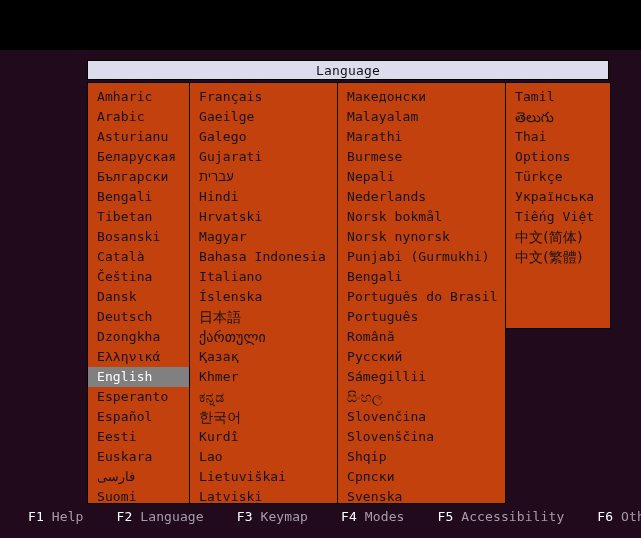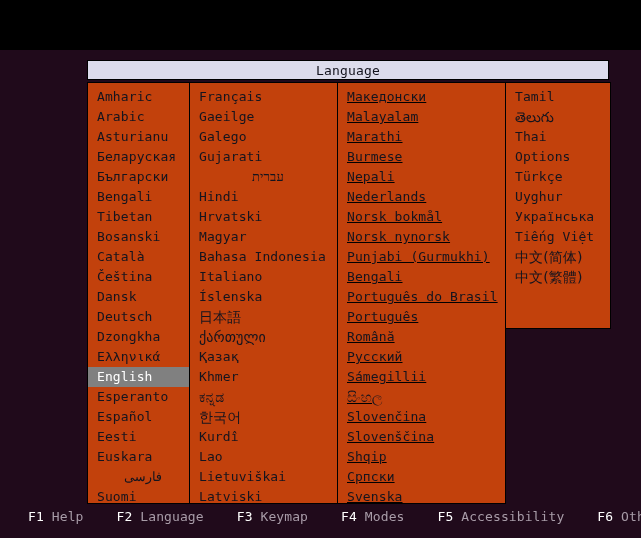--- a/index.html
+++ b/index.html
@@ -62,21 +62,21 @@
   .col {
     position: absolute;
     background: #c2410c;
     border: 1px solid #000000;
     box-sizing: border-box;
     overflow: hidden;
   }
 
   #col1 { left: 0px;   top: 22px; width: 103px; height: 422px; }
   #col2 { left: 102px; top: 22px; width: 149px; height: 422px; }
-  #col3 { left: 250px; top: 22px; width: 169px; height: 422px; text-decoration: underline; }
+  #col3 { left: 250px; top: 22px; width: 169px; height: 422px; }
   #col4 { left: 418px; top: 22px; width: 106px; height: 247px; }
 
   ul.items {
     list-style: none;
     margin: 0;
     padding: 4px 0 0 0;
   }
   ul.items li {
     font-size: 13px;
     line-height: 20px;
@@ -89,24 +89,24 @@
   ul.items li.selected {
     background: #808080;
     color: #ffffff;
   }
   ul.items li.cjk,
   ul.items li.indic {
     font-family: "DejaVu Sans", "Liberation Sans", sans-serif;
     font-size: 14px;
   }
   ul.items li.rtl {
-    font-family: Liberation Serif, serif;
+    font-family: Liberation Sans, sans-serif;
     font-size: 13px;
     direction: rtl;
-    text-align: center;
+    text-align: left;
     padding-left: 9px;
   }
 
   
   #fnbar {
     position: absolute;
     left: 0;
     top: 506px;
     width: 641px;
     height: 22px;
@@ -218,21 +218,20 @@
         </ul>
     </div>
 
     <div class="col" id="col4">
       <ul class="items">
           <li>Tamil</li>
           <li class="indic">తెలుగు</li>
           <li>Thai</li>
           <li>Options</li>
           <li>Türkçe</li>
-          <li>Uyghur</li>
           <li>Українська</li>
           <li>Tiếng Việt</li>
           <li class="cjk">中文(简体)</li>
           <li class="cjk">中文(繁體)</li>
         </ul>
     </div>
 
   </div>
 
   <div id="fnbar"><span class="fnitem"><span class="fnkey">F1</span><span class="fnlabel"> Help</span></span><span class="fnitem"><span class="fnkey">F2</span><span class="fnlabel"> Language</span></span><span class="fnitem"><span class="fnkey">F3</span><span class="fnlabel"> Keymap</span></span><span class="fnitem"><span class="fnkey">F4</span><span class="fnlabel"> Modes</span></span><span class="fnitem"><span class="fnkey">F5</span><span class="fnlabel"> Accessibility</span></span><span class="fnitem"><span class="fnkey">F6</span><span class="fnlabel"> Other Options</span></span></div>

